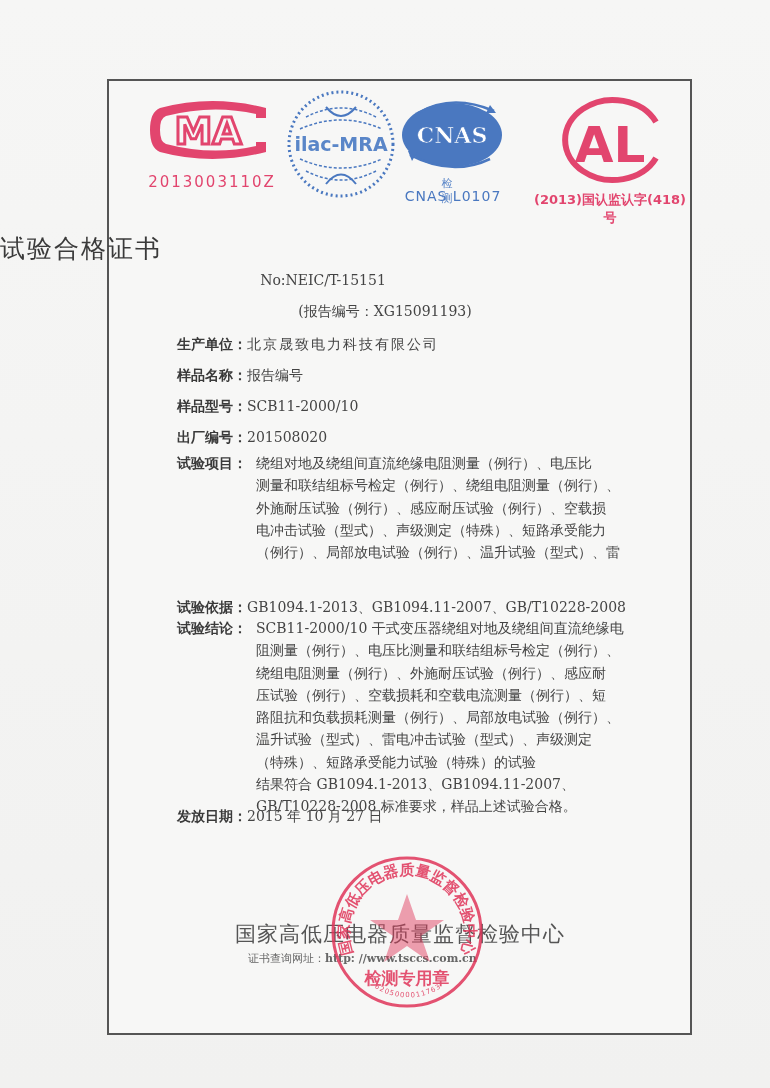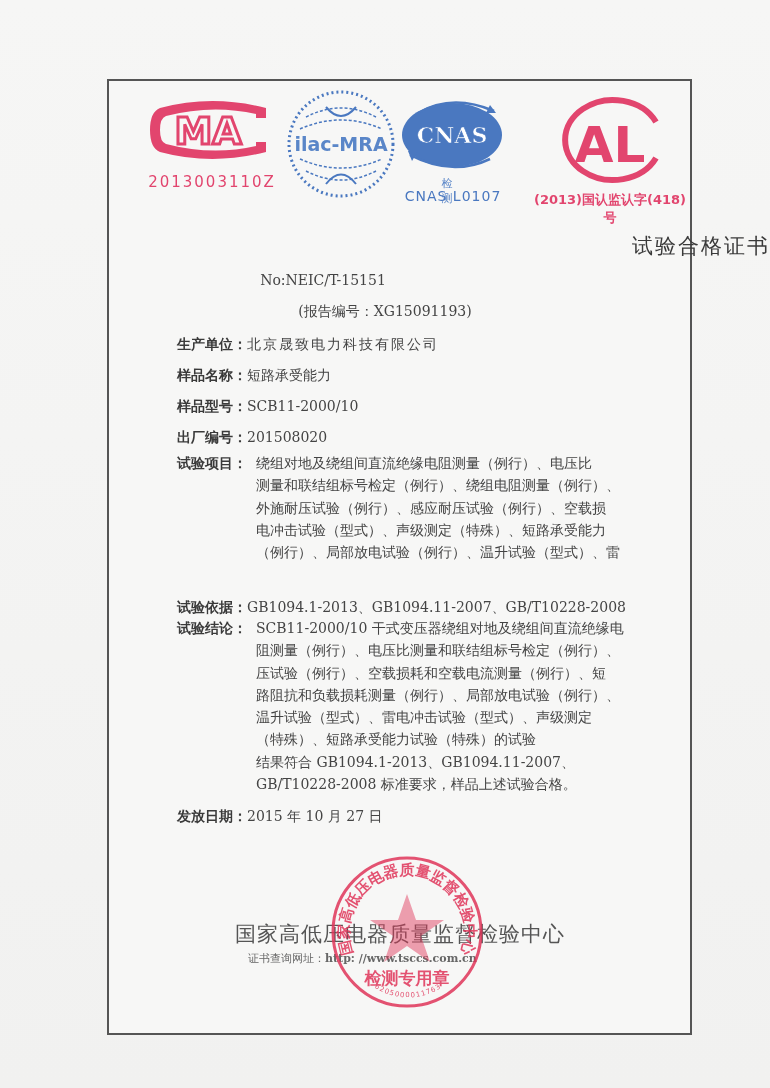--- a/index.html
+++ b/index.html
@@ -35,22 +35,22 @@
     position:absolute; left:398px; top:188px; width:110px; text-align:center;
     font-family:"DejaVu Sans",sans-serif; font-size:14px; color:#4a78c0; letter-spacing:1px;
   }
   .cal { left:558px; top:96px; width:104px; height:88px; }
   .cal-num {
     position:absolute; left:530px; top:191px; width:160px; text-align:center;
     font-family:"DejaVu Sans",sans-serif; font-size:13px; font-weight:bold; color:#e2456e;
   }
   
   .title {
-    position:absolute; left:0; width:770px; top:232px; text-align:right;
-    font-size:21px; letter-spacing:2px; color:#3a3a3a;
+    position:absolute; left:0; width:770px; top:232px; text-align:left;
+    font-size:25px; letter-spacing:2px; color:#3a3a3a;
   }
   .no {
     position:absolute; left:0; width:646px; top:272px; text-align:center;
     font-size:14px; color:#444;
   }
   .report {
     position:absolute; left:0; width:770px; top:303px; text-align:center;
     font-size:14px; color:#444;
   }
   
@@ -111,21 +111,21 @@
   <div class="cal-num">(2013)国认监认字(418)号</div>
 
   <div class="title">试验合格证书</div>
   <div class="no">No:NEIC/T-15151</div>
   <div class="report">(报告编号：XG15091193)</div>
 
   <div class="field" style="top:333px">
     <span class="lbl">生产单位：</span><span class="val" style="letter-spacing:2px">北京晟致电力科技有限公司</span>
   </div>
   <div class="field" style="top:364px">
-    <span class="lbl">样品名称：</span><span class="val">短路承受能力</span>
+    <span class="lbl">样品名称：</span><span class="val">报告编号</span>
   </div>
   <div class="field" style="top:395px">
     <span class="lbl">样品型号：</span><span class="val">SCB11-2000/10</span>
   </div>
   <div class="field" style="top:426px">
     <span class="lbl">出厂编号：</span><span class="val">201508020</span>
   </div>
 
   <div class="block" style="top:452px">
     <span class="lbl">试验项目：</span>
@@ -137,20 +137,21 @@
   </div>
 
   <div class="field" style="top:596px">
     <span class="lbl">试验依据：</span><span class="val">GB1094.1-2013、GB1094.11-2007、GB/T10228-2008</span>
   </div>
 
   <div class="block" style="top:617px">
     <span class="lbl">试验结论：</span>
     <span class="txt">SCB11-2000/10 干式变压器绕组对地及绕组间直流绝缘电</span>
     <span class="txt">阻测量（例行）、电压比测量和联结组标号检定（例行）、</span>
+    <span class="txt">绕组电阻测量（例行）、外施耐压试验（例行）、感应耐</span>
     <span class="txt">压试验（例行）、空载损耗和空载电流测量（例行）、短</span>
     <span class="txt">路阻抗和负载损耗测量（例行）、局部放电试验（例行）、</span>
     <span class="txt">温升试验（型式）、雷电冲击试验（型式）、声级测定</span>
     <span class="txt">（特殊）、短路承受能力试验（特殊）的试验</span>
     <span class="txt">结果符合 GB1094.1-2013、GB1094.11-2007、</span>
     <span class="txt">GB/T10228-2008 标准要求，样品上述试验合格。</span>
   </div>
 
   <div class="field" style="top:805px">
     <span class="lbl">发放日期：</span><span class="val">2015 年 10 月 27 日</span>

